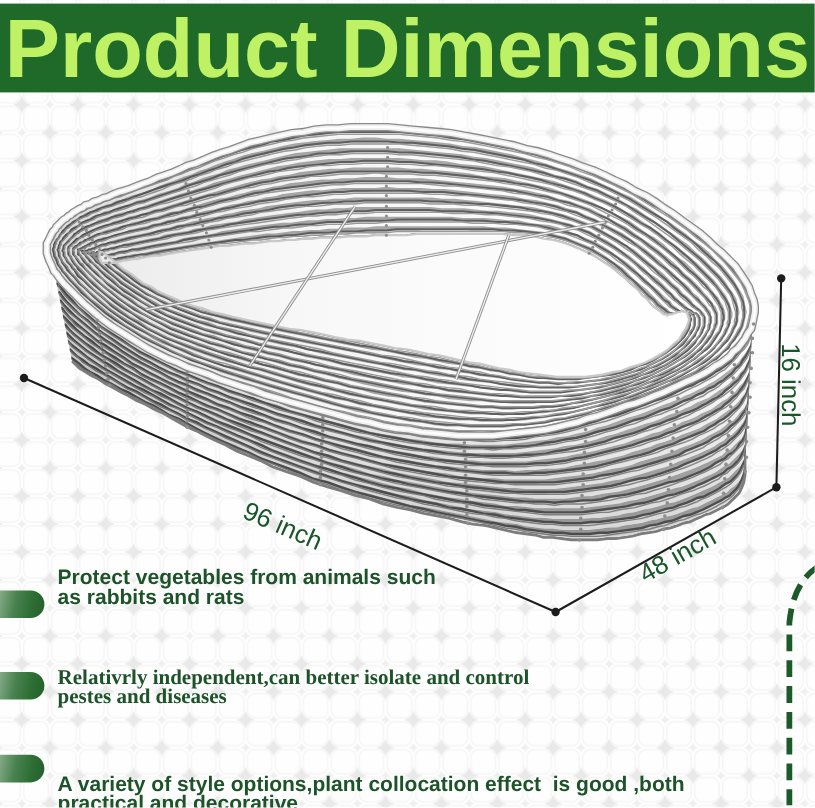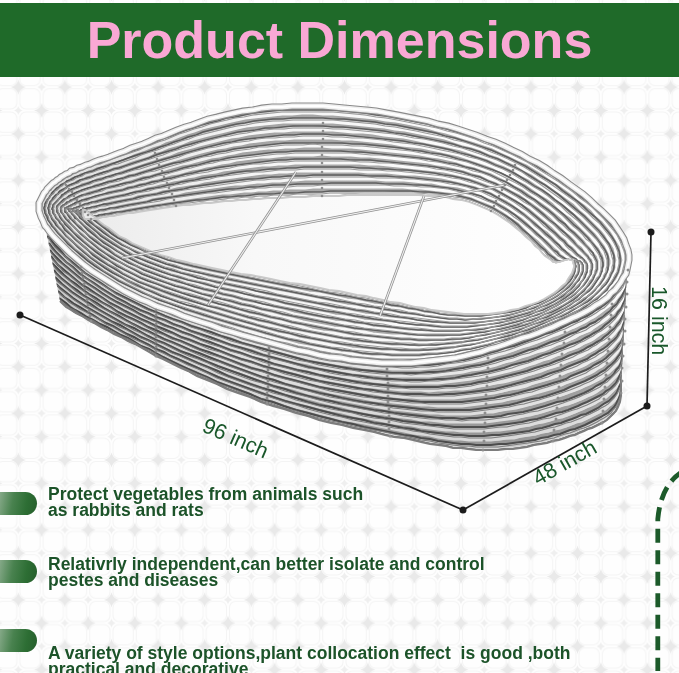--- a/index.html
+++ b/index.html
@@ -1,21 +1,21 @@
 <!DOCTYPE html>
 <html><head>
 <meta charset="utf-8">
 <style>
   html,body { margin:0; padding:0; }
   body { width:679px; height:673px; overflow:hidden; position:relative;
          font-family:"Liberation Sans", sans-serif; background:#ffffff; }
   #grid { position:absolute; left:0; top:0; }
   #banner { position:absolute; left:0; top:3px; width:679px; height:74px;
     background:#1f6a29; display:flex; align-items:center; justify-content:center; }
-  #banner span { color:#f9a8d4; font-weight:bold; font-size:52px;
+  #banner span { color:#bef264; font-weight:bold; font-size:69px;
     letter-spacing:0px; position:relative; top:0px; }
   .brow { position:absolute; left:48px; width:600px; color:#1c5329;
     font-weight:bold; font-size:17.5px; line-height:16px; }
   .cap { position:absolute; left:0; width:37px; height:23px;
     border-radius:0 12px 12px 0;
     background:linear-gradient(100deg, #85a988 0%, #49824f 35%, #2d6e34 70%, #265e2c 100%); }
   #scene { position:absolute; left:0; top:0; }
 </style>
 </head>
 <body>
@@ -442,20 +442,20 @@
   </g>
   <g fill="#19572a" font-size="21.5px">
     <text x="201" y="431" transform="rotate(23.5 201 431)">96 inch</text>
     <text x="538" y="486" transform="rotate(-29.5 538 486)">48 inch</text>
     <text x="652" y="286" transform="rotate(90 652 286)">16 inch</text>
   </g>
 
   <path d="M682,472 Q661,485 657.8,519 L657.8,671" fill="none" stroke="#1c5a2a" stroke-width="4.8" stroke-dasharray="14,7.5"></path>
 </svg>
 
-<div class="brow" style="top:486px;">Protect vegetables from animals such<br>as rabbits and rats</div>
+<div class="brow" style="top:473px;">Protect vegetables from animals such<br>as rabbits and rats</div>
 <div class="cap" style="top:492px;"></div>
 
-<div class="brow" style="top:556px;">Relativrly independent,can better isolate and control<br>pestes and diseases</div>
+<div class="brow" style="top:556px;font-family:Liberation Serif, serif;">Relativrly independent,can better isolate and control<br>pestes and diseases</div>
 <div class="cap" style="top:560px;"></div>
 
 <div class="brow" style="top:645px;">A variety of style options,plant collocation effect&nbsp; is good ,both<br>practical and decorative</div>
 <div class="cap" style="top:629px;"></div>
 
 </body></html>

